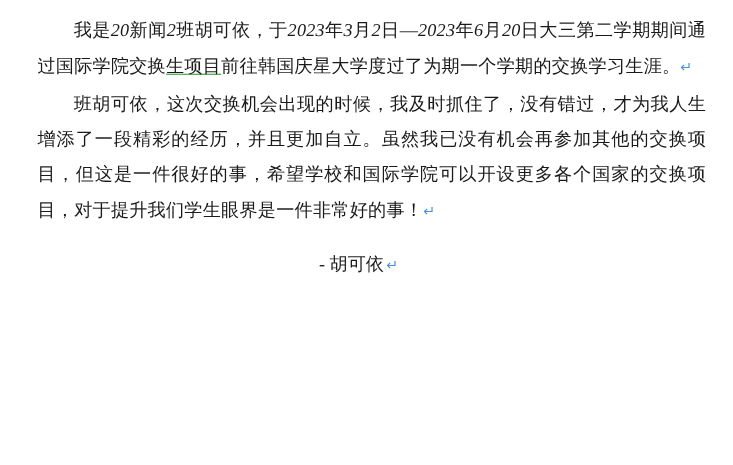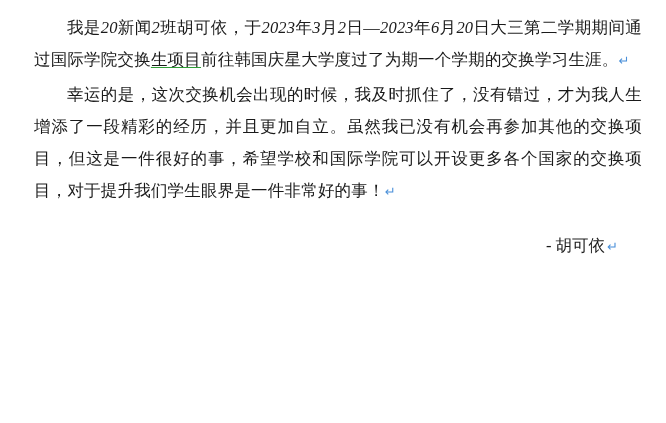--- a/index.html
+++ b/index.html
@@ -45,31 +45,31 @@
   }
   .pilcrow {
     color: #4a90d9;
     font-family: "Liberation Sans", sans-serif;
     font-size: 13px;
     vertical-align: baseline;
   }
   .sign {
     margin: 22px 0 0 0;
     font-size: 16.5px;
-    line-height: 32px;
+    line-height: 20px;
     color: #1a1a1a;
-    text-align: right;
+    text-align: center;
     padding-right: 24px;
   }
   .sign .pilcrow {
     margin-left: 2px;
   }
 </style>
 </head>
 <body>
 
 <div id="page">
   <div>
       <p class="para first"><span>我是</span><span class="num">20</span><span>新闻</span><span class="num">2</span><span>班胡可依，于</span><span class="num">2023</span><span>年</span><span class="num">3</span><span>月</span><span class="num">2</span><span>日—</span><span class="num">2023</span><span>年</span><span class="num">6</span><span>月</span><span class="num">20</span><span>日大三第二学期期间通过国际学院交换</span><span class="underline-green">生项目</span><span>前往韩国庆星大学度过了为期一个学期的交换学习生涯。</span><span class="pilcrow">↵</span></p>
-      <p class="para"><span>幸运的是，这次交换机会出现的时候，我及时抓住了，没有错过，才为我人生增添了一段精彩的经历，并且更加自立。虽然我已没有机会再参加其他的交换项目，但这是一件很好的事，希望学校和国际学院可以开设更多各个国家的交换项目，对于提升我们学生眼界是一件非常好的事！</span><span class="pilcrow">↵</span></p>
+      <p class="para"><span>班胡可依，这次交换机会出现的时候，我及时抓住了，没有错过，才为我人生增添了一段精彩的经历，并且更加自立。虽然我已没有机会再参加其他的交换项目，但这是一件很好的事，希望学校和国际学院可以开设更多各个国家的交换项目，对于提升我们学生眼界是一件非常好的事！</span><span class="pilcrow">↵</span></p>
       <p class="sign"><span>- 胡可依</span><span class="pilcrow">↵</span></p>
     </div>
 </div>
 
 </body></html>

